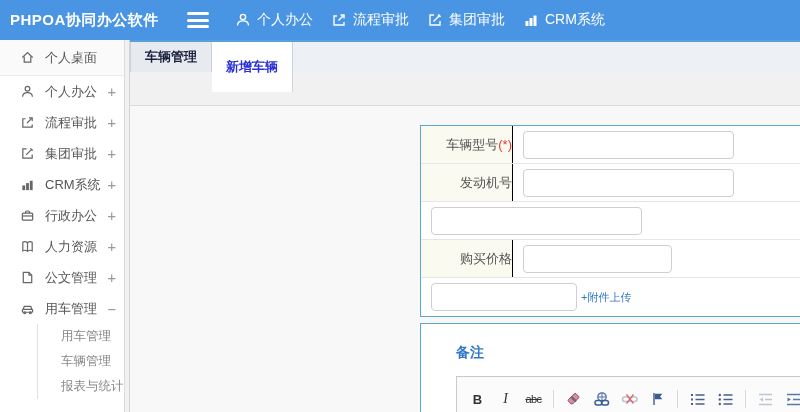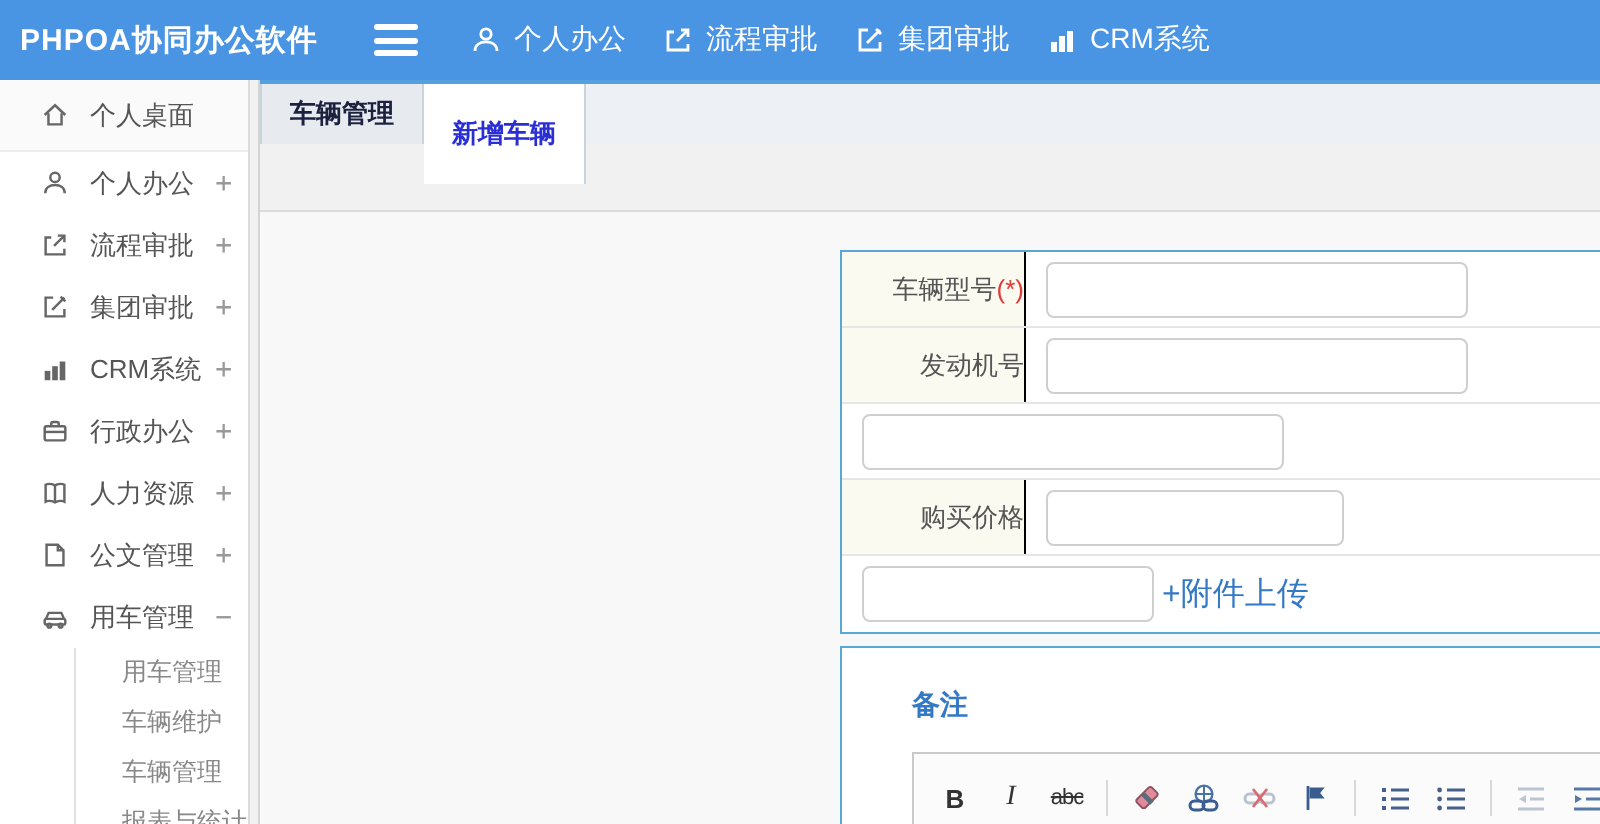--- a/index.html
+++ b/index.html
@@ -42,21 +42,21 @@
 
   
   .form-table { position:absolute; left:290px; top:19px; width:560px; background:#fff; border:1px solid #58a8cf; }
   .frow { height:38px; display:flex; align-items:stretch; border-bottom:1px solid #e6e6e6; }
   .frow:last-child { border-bottom:none; }
   .fcell-label { width:92px; flex:none; background:#fbfaf0; border-right:1px solid #000000; display:flex; align-items:center; justify-content:flex-end; color:#555; font-size:13px; white-space:nowrap; }
   .req { color:#e03a3a; }
   .fcell-value { flex:1; display:flex; align-items:center; padding-left:10px; background:#fff; }
   .finput { height:28px; border:1px solid #cfcfcf; border-radius:4px; background:#fff; outline:none; padding:0 6px; font-size:13px; }
   .w-lg { width:211px; } .w-sm { width:149px; } .w-img { width:146px; }
-  .attach-link { color:#3479c6; font-size:16px; margin-left:4px; cursor:pointer; text-decoration:none; white-space:nowrap; }
+  .attach-link { color:#3479c6; font-size:11px; margin-left:4px; cursor:pointer; text-decoration:none; white-space:nowrap; }
 
   
   .remarks { position:absolute; left:290px; top:217px; width:560px; height:200px; background:#fff; border:1px solid #58a8cf; }
   .remarks-title { color:#3479c6; font-size:14px; font-weight:bold; margin:20px 0 0 35px; }
   .editor-toolbar { margin:14px 0 0 35px; width:700px; height:46px; background:#fbfbfb; border:1px solid #c9c9c9; display:flex; align-items:center; padding-left:8px; gap:3px; }
   .tbtn { width:25px; height:25px; display:flex; align-items:center; justify-content:center; border-radius:2px; cursor:pointer; flex:none; }
   .tbtn.bold { font-weight:bold; font-size:13px; color:#333; }
   .tbtn.italic { font-style:italic; font-family:"Liberation Serif",serif; font-size:14px; color:#333; }
   .tbtn.strike { font-size:11px; text-decoration:line-through; color:#333; letter-spacing:-.5px; }
   .tdivider { width:1px; height:18px; background:#d8d8d8; margin:0 4px; flex:none; }
@@ -211,21 +211,20 @@
               <circle cx="5" cy="12.6" r="1"></circle>
               <circle cx="11" cy="12.6" r="1"></circle>
             </svg>
           </span>
         <span class="side-label">用车管理</span>
         <span class="side-expand">−</span>
       </div>
 
       <div class="side-sub">
         <div class="side-subitem">用车管理</div>
-        <div class="side-subitem">车辆维护</div>
         <div class="side-subitem">车辆管理</div>
         <div class="side-subitem">报表与统计</div>
       </div>
 
       <div class="scroll-strip"></div>
     </div>
 
     <div class="main">
       <div class="tabbar">
         <div class="tab">车辆管理</div>

